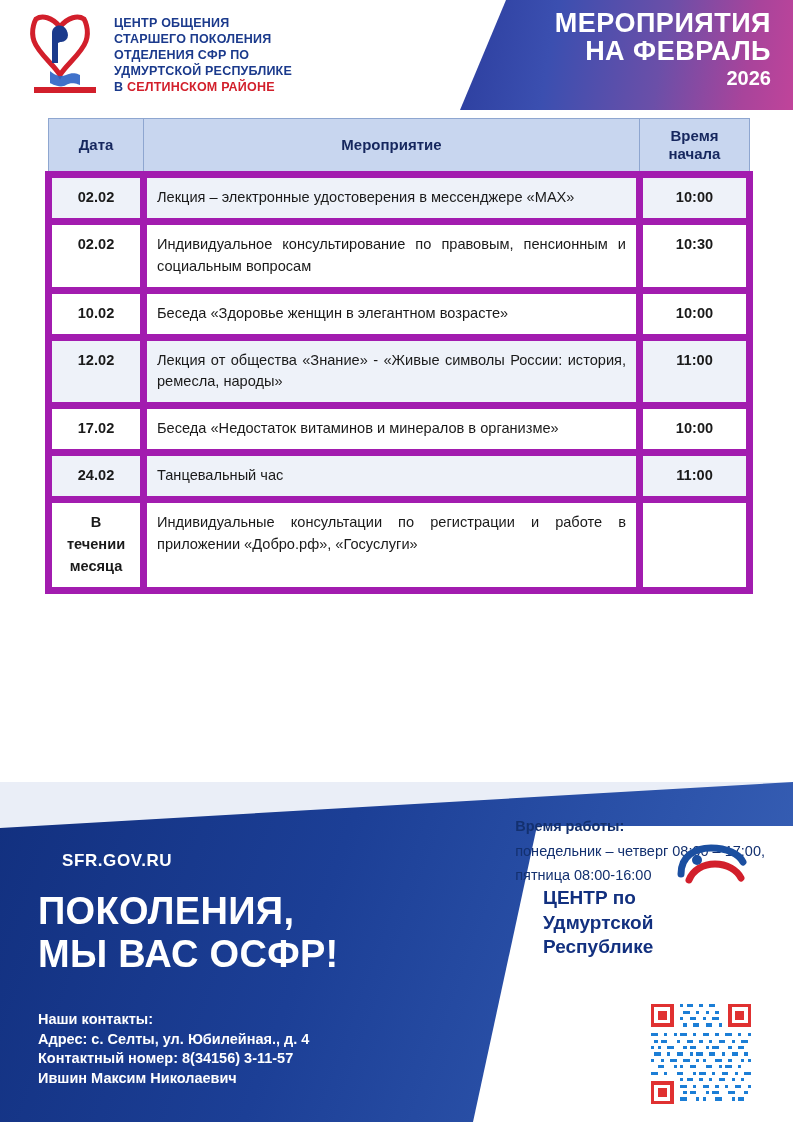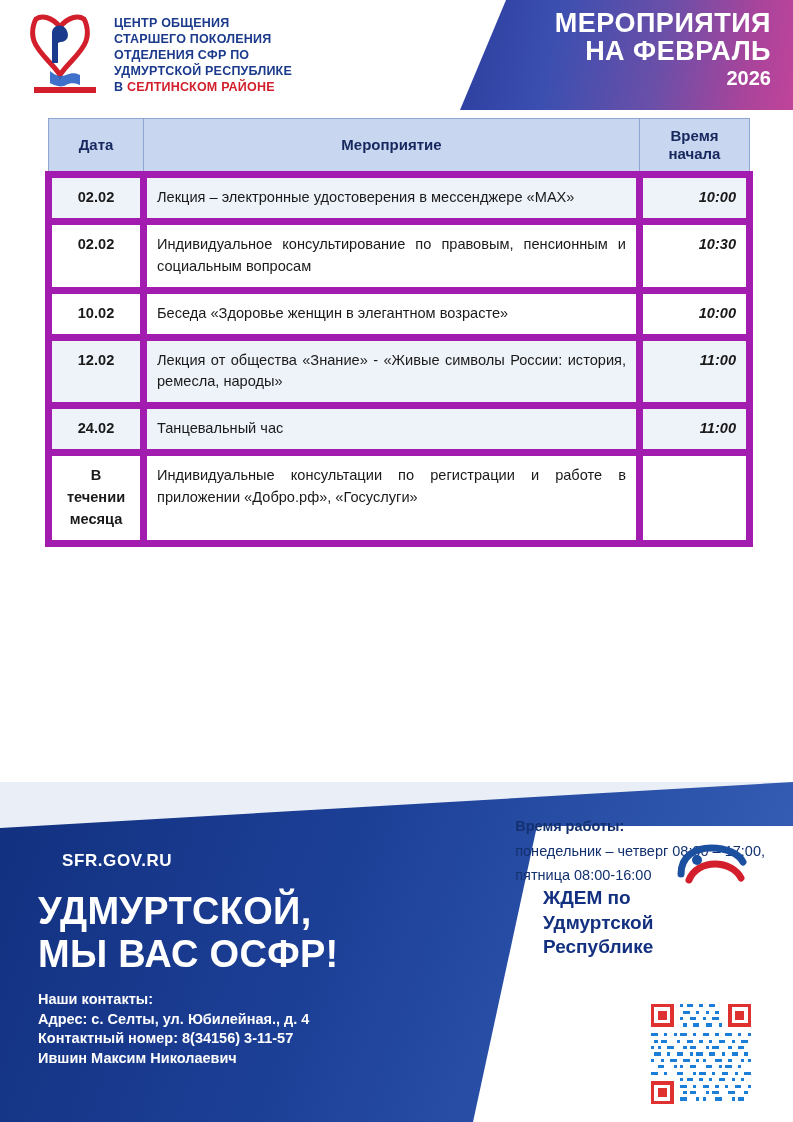--- a/index.html
+++ b/index.html
@@ -115,23 +115,22 @@
     font-weight: bold;
     font-size: 14px;
   }
   td.event {
     text-align: justify;
     text-align-last: left;
   }
   td.time {
     font-weight: bold;
     font-size: 14px;
-    text-align: right;
+    text-align: center;
     padding-left: 12px;
-    font-style: italic;
   }
   tr.alt td { background: #eef2f9; }
   tr.plain td { background: #ffffff; }
 
   
   .footer {
     position: absolute;
     left: 0;
     right: 0;
     bottom: 0;
@@ -188,21 +187,21 @@
     color: #ffffff;
     font-size: 38px;
     font-weight: bold;
     line-height: 1.12;
     letter-spacing: .3px;
     z-index: 5;
   }
   .contacts {
     position: absolute;
     left: 38px;
-    top: 208px;
+    top: 228px;
     color: #ffffff;
     font-size: 14.5px;
     font-weight: bold;
     line-height: 1.35;
     z-index: 5;
   }
 
   .sfr-mark {
     position: absolute;
     right: 46px;
@@ -299,20 +298,25 @@
       <tr class="plain">
         <td class="date">10.02</td>
         <td class="event">Беседа «Здоровье женщин в элегантном возрасте»</td>
         <td class="time">10:00</td>
       </tr>
       <tr class="alt">
         <td class="date">12.02</td>
         <td class="event">Лекция от общества «Знание» - «Живые символы России: история, ремесла, народы»</td>
         <td class="time">11:00</td>
       </tr>
+      <tr class="plain">
+        <td class="date">17.02</td>
+        <td class="event">Беседа «Недостаток витаминов и минералов в организме»</td>
+        <td class="time">10:00</td>
+      </tr>
       <tr class="alt">
         <td class="date">24.02</td>
         <td class="event">Танцевальный час</td>
         <td class="time">11:00</td>
       </tr>
       <tr class="plain">
         <td class="date">В течении месяца</td>
         <td class="event">Индивидуальные консультации по регистрации и работе в приложении «Добро.рф», «Госуслуги»</td>
         <td class="time"></td>
       </tr>
@@ -327,41 +331,41 @@
 
   <div class="worktime">
     <div class="wt-title">Время работы:</div>
     <div>понедельник – четверг 08:00 – 17:00,</div>
     <div>пятница 08:00-16:00</div>
   </div>
 
   <div class="site-url">SFR.GOV.RU</div>
 
   <div class="slogan">
-    <div>УДМУРТСКОЙ,</div>
+    <div>ПОКОЛЕНИЯ,</div>
     <div>МЫ ВАС ОСФР!</div>
   </div>
 
   <div class="contacts">
     <div>Наши контакты:</div>
     <div>Адрес: с. Селты,  ул. Юбилейная., д. 4</div>
     <div>Контактный номер: 8(34156) 3-11-57</div>
     <div>Ившин Максим Николаевич</div>
   </div>
 
   <div class="sfr-mark">
     <svg width="72" height="40" viewBox="0 0 72 40" xmlns="http://www.w3.org/2000/svg">
       <path d="M6 30 C6 12 20 4 36 4 C52 4 64 10 68 18" stroke="#1b4fa0" stroke-width="7" fill="none" stroke-linecap="round"></path>
       <path d="M14 36 C18 26 28 20 40 20 C52 20 62 26 66 34" stroke="#d21f2b" stroke-width="7" fill="none" stroke-linecap="round"></path>
       <circle cx="22" cy="16" r="5" fill="#1b4fa0"></circle>
     </svg>
   </div>
 
   <div class="osfr-label">
-    <div>ЖДЕМ по</div>
+    <div>ЦЕНТР по</div>
     <div>Удмуртской</div>
     <div>Республике</div>
   </div>
 
   <div class="qr">
     <svg width="106" height="106" viewBox="0 0 33 33" xmlns="http://www.w3.org/2000/svg" shape-rendering="crispEdges">
       <rect width="33" height="33" fill="#ffffff"></rect>
       <g fill="#e03131">
         <rect x="1" y="1" width="7" height="1"></rect>
           <rect x="1" y="7" width="7" height="1"></rect>

